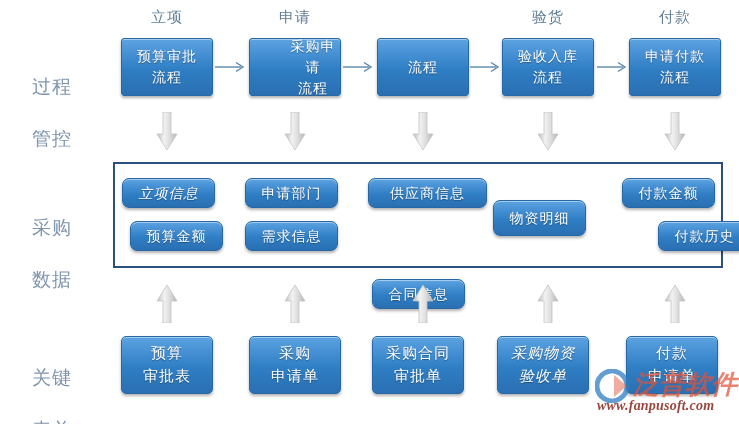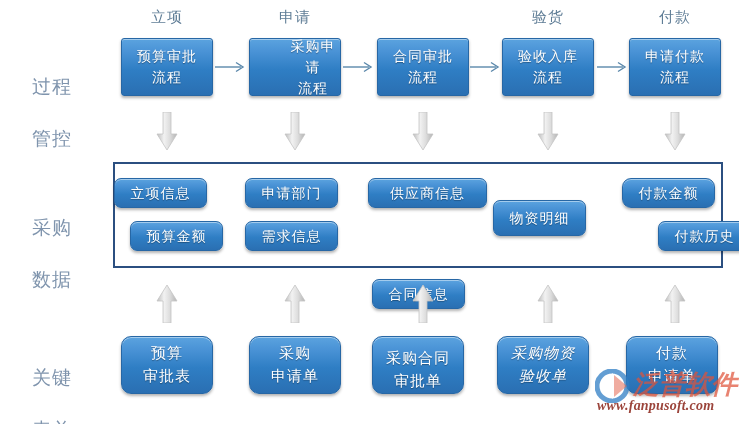--- a/index.html
+++ b/index.html
@@ -67,21 +67,21 @@
   .data-box{
     width:93px;height:30px;
     border-radius:7px;
     font-size:14px;
     line-height:20px;
   }
 
   
   .form-box{
     width:92px;height:58px;
-    border-radius:10px;
+    border-radius:5px;
     font-size:15px;
     line-height:23px;
   }
 
   
   #data-frame{
     position:absolute;
     left:113px;top:162px;
     width:610px;height:106px;
     box-sizing:border-box;
@@ -159,21 +159,20 @@
 
   <div class="bluebox proc-box" style="left:121px;top:38px;">
     <span>预算审批</span>
     <span>流程</span>
   </div>
   <div class="bluebox proc-box" style="left:249px;top:38px;padding-left:36px;">
     <span>采购申请</span>
     <span>流程</span>
   </div>
   <div class="bluebox proc-box" style="left:377px;top:38px;">
-    <span>合同审批</span>
     <span>流程</span>
   </div>
   <div class="bluebox proc-box" style="left:502px;top:38px;">
     <span>验收入库</span>
     <span>流程</span>
   </div>
   <div class="bluebox proc-box" style="left:629px;top:38px;">
     <span>申请付款</span>
     <span>流程</span>
   </div>
@@ -214,21 +213,21 @@
   </svg>
   <svg class="v-arrow" style="left:536px;top:112px;" viewBox="0 0 24 40">
     <polygon points="8,0 16,0 16,22 22,22 12,38 2,22 8,22" fill="url(#dg1)" stroke="#c4c4c4" stroke-width="0.8"></polygon>
   </svg>
   <svg class="v-arrow" style="left:663px;top:112px;" viewBox="0 0 24 40">
     <polygon points="8,0 16,0 16,22 22,22 12,38 2,22 8,22" fill="url(#dg1)" stroke="#c4c4c4" stroke-width="0.8"></polygon>
   </svg>
 
   <div id="data-frame"></div>
 
-  <div class="bluebox data-box" style="left:114px;top:178px;">
+  <div class="bluebox data-box" style="left:122px;top:178px;font-style:italic;">
     <span>立项信息</span>
   </div>
   <div class="bluebox data-box" style="left:130px;top:221px;">
     <span>预算金额</span>
   </div>
 
   <div class="bluebox data-box" style="left:245px;top:178px;">
     <span>申请部门</span>
   </div>
   <div class="bluebox data-box" style="left:245px;top:221px;justify-content:center;">
@@ -239,21 +238,21 @@
     <span>供应商信息</span>
   </div>
   <div class="bluebox data-box" style="left:372px;top:232px;margin-top:47px;">
     <span>合同信息</span>
   </div>
 
   <div class="bluebox data-box" style="left:493px;top:200px;height:36px;">
     <span>物资明细</span>
   </div>
 
-  <div class="bluebox data-box" style="left:622px;top:178px;border-radius:9px;">
+  <div class="bluebox data-box" style="left:622px;top:178px;">
     <span>付款金额</span>
   </div>
   <div class="bluebox data-box" style="left:622px;top:221px;margin-left:36px;">
     <span>付款历史</span>
   </div>
 
   <svg class="v-arrow" style="left:155px;top:283px;" viewBox="0 0 24 40">
     <defs>
       <linearGradient id="ug1" x1="0" y1="0" x2="1" y2="0">
         <stop offset="0%" stop-color="#bdbdbd"></stop>
@@ -278,21 +277,21 @@
   </svg>
 
   <div class="bluebox form-box" style="left:121px;top:336px;">
     <span>预算</span>
     <span>审批表</span>
   </div>
   <div class="bluebox form-box" style="left:249px;top:336px;">
     <span>采购</span>
     <span>申请单</span>
   </div>
-  <div class="bluebox form-box" style="left:372px;top:336px;justify-content:flex-end;">
+  <div class="bluebox form-box" style="left:372px;top:336px;">
     <span>采购合同</span>
     <span>审批单</span>
   </div>
   <div class="bluebox form-box" style="left:497px;top:336px;font-style:italic;">
     <span>采购物资</span>
     <span>验收单</span>
   </div>
   <div class="bluebox form-box" style="left:626px;top:336px;">
     <span>付款</span>
     <span>申请单</span>

